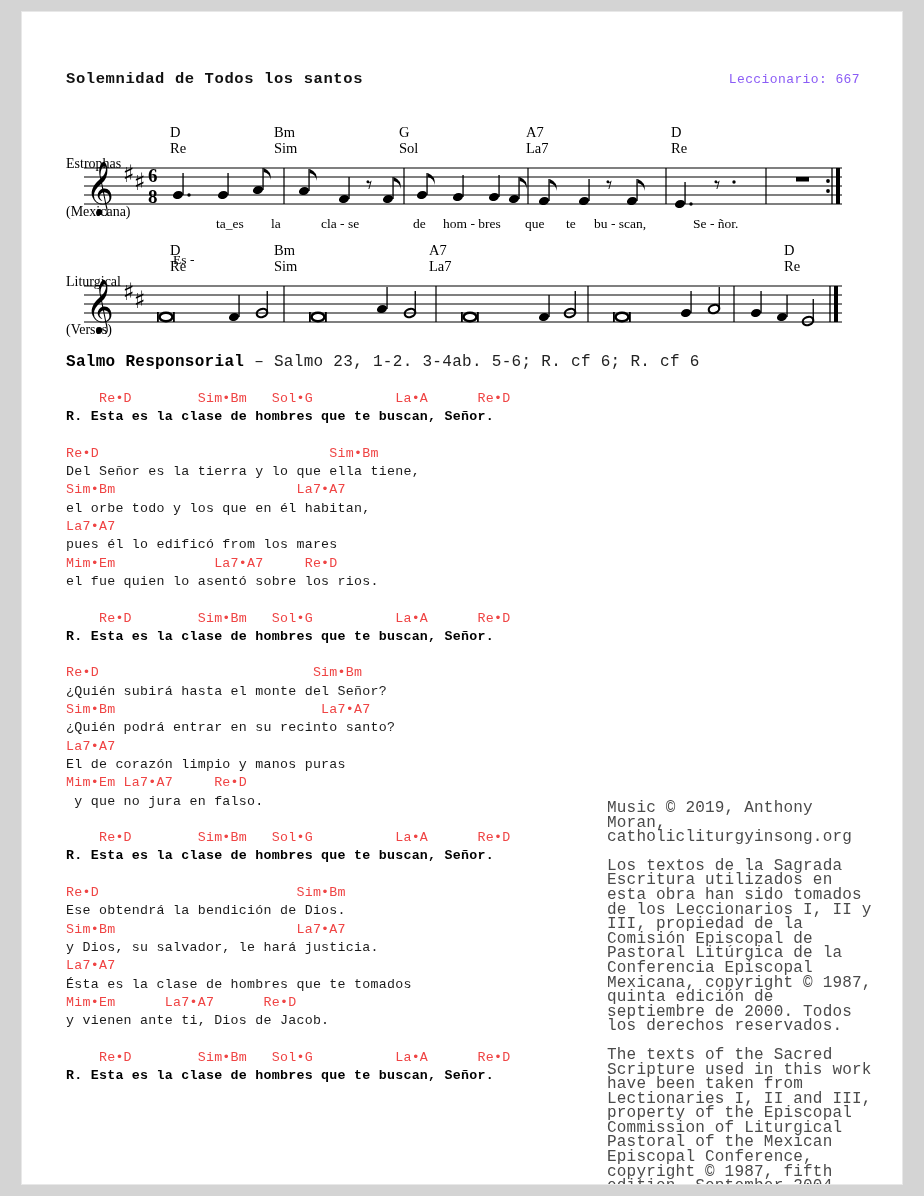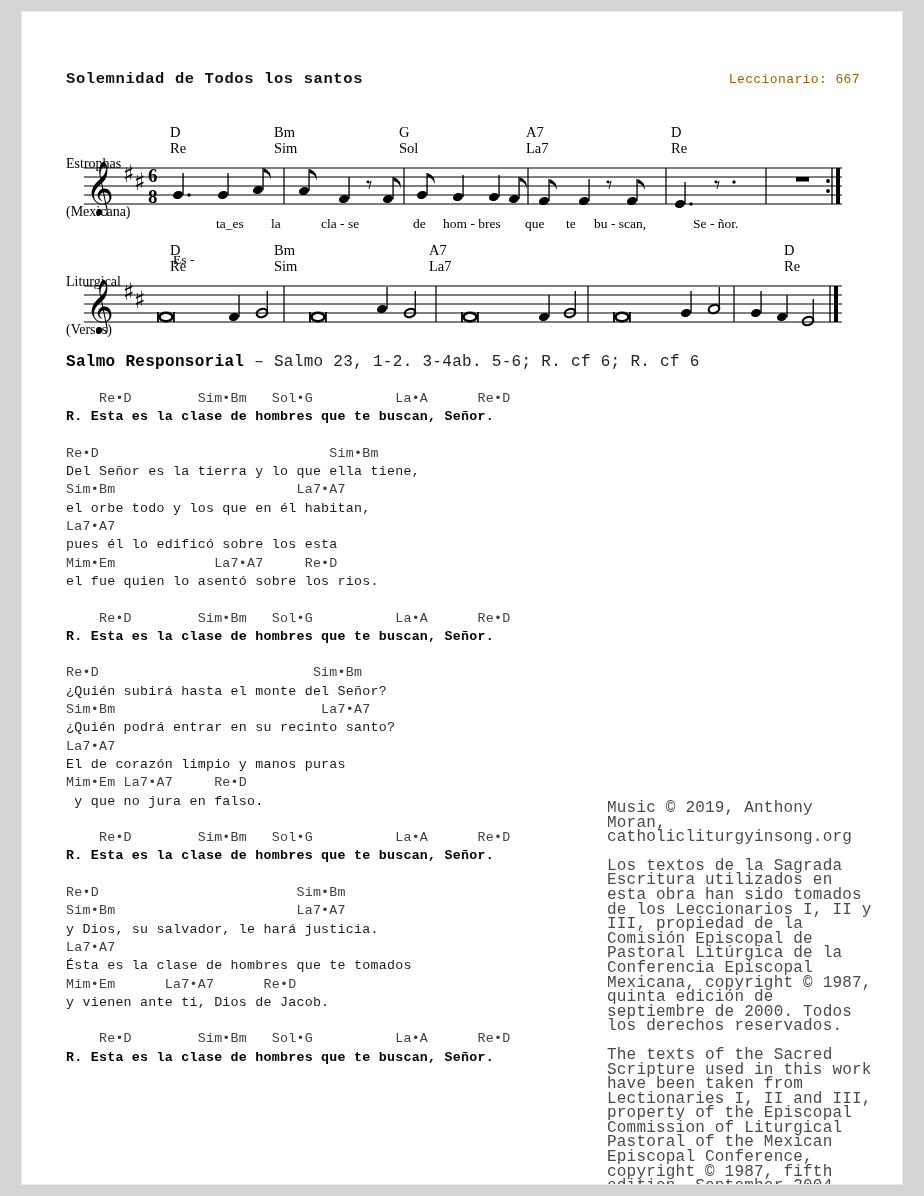--- a/index.html
+++ b/index.html
@@ -37,21 +37,21 @@
   }
   .doc-title {
     font-size: 15.5px;
     font-weight: bold;
     letter-spacing: 0.6px;
     color: #111;
     white-space: pre;
   }
   .lectionary {
     font-size: 13px;
-    color: #a16207;
+    color: #8b5cf6;
     letter-spacing: 0.4px;
     white-space: pre;
   }
 
   
   .system { position: absolute; left: 44px; }
   #system1 { top: 104px; width: 794px; height: 108px; }
   #system2 { top: 222px; width: 794px; height: 92px; }
 
   .sys-label {
@@ -109,21 +109,21 @@
   }
   .blk { margin: 0 0 0 0; }
   .ln {
     font-size: 13.3px;
     line-height: 18.3px;
     letter-spacing: 0.25px;
     white-space: pre;
     color: #1a1a1a;
     min-height: 18.3px;
   }
-  .ln.chords { color: #404040; }
+  .ln.chords { color: #ef4444; }
   .ln.resp { font-weight: bold; color: #000; }
   .ln.spacer { height: 18.3px; }
 
   
   #copyright {
     position: absolute;
     left: 585px;
     top: 789px;
     width: 270px;
   }
@@ -351,21 +351,21 @@
         <div class="ln chords">    Re•D        Sim•Bm   Sol•G          La•A      Re•D</div>
         <div class="ln resp">R. Esta es la clase de hombres que te buscan, Señor.</div>
       </div>
       <div class="ln spacer"></div>
       <div class="blk">
         <div class="ln chords">Re•D                            Sim•Bm</div>
         <div class="ln">Del Señor es la tierra y lo que ella tiene,</div>
         <div class="ln chords">Sim•Bm                      La7•A7</div>
         <div class="ln">el orbe todo y los que en él habitan,</div>
         <div class="ln chords">La7•A7</div>
-        <div class="ln">pues él lo edificó sobre los esta</div>
+        <div class="ln">pues él lo edificó from los mares</div>
         <div class="ln chords">Mim•Em            La7•A7     Re•D</div>
         <div class="ln">el fue quien lo asentó sobre los rios.</div>
       </div>
       <div class="ln spacer"></div>
       <div class="blk">
         <div class="ln chords">    Re•D        Sim•Bm   Sol•G          La•A      Re•D</div>
         <div class="ln resp">R. Esta es la clase de hombres que te buscan, Señor.</div>
       </div>
       <div class="ln spacer"></div>
       <div class="blk">
@@ -379,20 +379,21 @@
         <div class="ln"> y que no jura en falso.</div>
       </div>
       <div class="ln spacer"></div>
       <div class="blk">
         <div class="ln chords">    Re•D        Sim•Bm   Sol•G          La•A      Re•D</div>
         <div class="ln resp">R. Esta es la clase de hombres que te buscan, Señor.</div>
       </div>
       <div class="ln spacer"></div>
       <div class="blk">
         <div class="ln chords">Re•D                        Sim•Bm</div>
+        <div class="ln">Ese obtendrá la bendición de Dios.</div>
         <div class="ln chords">Sim•Bm                      La7•A7</div>
         <div class="ln">y Dios, su salvador, le hará justicia.</div>
         <div class="ln chords">La7•A7</div>
         <div class="ln">Ésta es la clase de hombres que te tomados</div>
         <div class="ln chords">Mim•Em      La7•A7      Re•D</div>
         <div class="ln">y vienen ante ti, Dios de Jacob.</div>
       </div>
       <div class="ln spacer"></div>
       <div class="blk">
         <div class="ln chords">    Re•D        Sim•Bm   Sol•G          La•A      Re•D</div>

